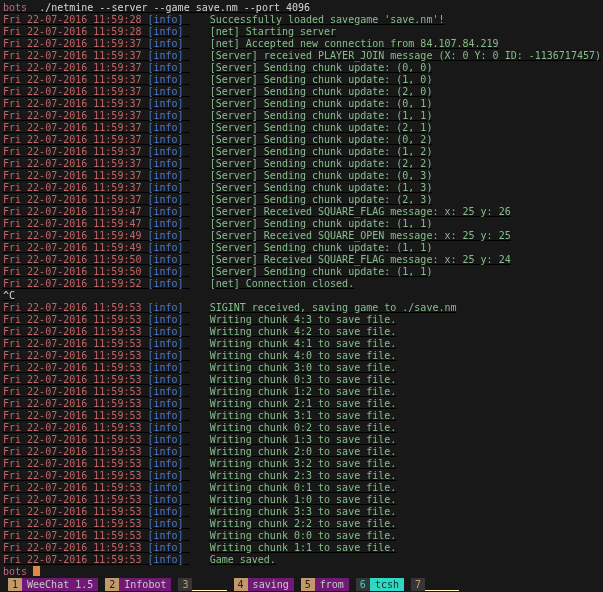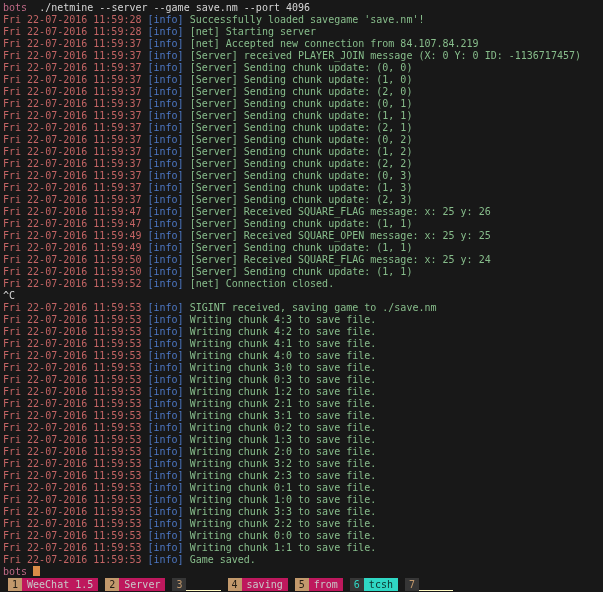--- a/index.html
+++ b/index.html
@@ -2,63 +2,63 @@
 <html><head>
 <meta charset="utf-8">
 <style>
   * { margin:0; padding:0; box-sizing:border-box; }
   html,body { width:603px; height:592px; overflow:hidden; }
   body { position:relative; background:#181818; font-family:"DejaVu Sans Mono", monospace; }
 
   .terminal {
     position:absolute; top:0; left:0; width:603px; height:578px;
     padding:2px 4px 0 3px;
-    font-size:10px; line-height:12px; white-space:pre;
+    font-size:10px; line-height:12px; white-space:pre;text-decoration:underline;
   }
   .row { height:12px; }
 
   .c-pink  { color:#bf6a86; }
   .c-red   { color:#c36464;text-align:right; }
   .c-blue  { color:#4d78c6; }
-  .c-green { color:#87bd8b; }
+  .c-green { color:#87bd8b;margin-left:20px; }
   .c-white { color:#d6d6d6; }
 
   .cursor {
     display:inline-block; width:7px; height:11px;
     background:#da8c47; vertical-align:-2px;
   }
 
   .statusbar {
     position:absolute; left:0; bottom:0; width:603px; height:16px;
     background:#181818; padding-left:8px;
     display:flex; align-items:center; gap:7px;
     font-size:10px; line-height:13px;
   }
   .tab { display:inline-flex; height:13px; cursor:default; }
   .tab .num { padding:0 4px; }
   .tab .lbl { padding:0 5px; }
   .tab.normal .num      { background:#c2996c; color:#221c14; }
-  .tab.normal .lbl      { background:#be185d; color:#c9c9c9; }
+  .tab.normal .lbl      { background:#701a75; color:#c9c9c9; }
   .tab.active-tan .num  { background:#363636; color:#c2996c; }
   .tab.active-tan .lbl  { background:#fef9c3; color:#221c14;margin-top:12px; }
   .tab.active-cyan .num { background:#363636; color:#2fd7c4; }
   .tab.active-cyan .lbl { background:#2fd7c4; color:#0e332d; }
 </style>
 </head>
 <body>
 
 <div class="terminal"><div class="row"><span class="c-pink">bots</span><span class="c-white">  ./netmine --server --game save.nm --port 4096</span></div><div class="row"><span class="c-red">Fri 22-07-2016 11:59:28 </span><span class="c-blue">[info] </span><span class="c-green">Successfully loaded savegame 'save.nm'!</span></div><div class="row"><span class="c-red">Fri 22-07-2016 11:59:28 </span><span class="c-blue">[info] </span><span class="c-green">[net] Starting server</span></div><div class="row"><span class="c-red">Fri 22-07-2016 11:59:37 </span><span class="c-blue">[info] </span><span class="c-green">[net] Accepted new connection from 84.107.84.219</span></div><div class="row"><span class="c-red">Fri 22-07-2016 11:59:37 </span><span class="c-blue">[info] </span><span class="c-green">[Server] received PLAYER_JOIN message (X: 0 Y: 0 ID: -1136717457)</span></div><div class="row"><span class="c-red">Fri 22-07-2016 11:59:37 </span><span class="c-blue">[info] </span><span class="c-green">[Server] Sending chunk update: (0, 0)</span></div><div class="row"><span class="c-red">Fri 22-07-2016 11:59:37 </span><span class="c-blue">[info] </span><span class="c-green">[Server] Sending chunk update: (1, 0)</span></div><div class="row"><span class="c-red">Fri 22-07-2016 11:59:37 </span><span class="c-blue">[info] </span><span class="c-green">[Server] Sending chunk update: (2, 0)</span></div><div class="row"><span class="c-red">Fri 22-07-2016 11:59:37 </span><span class="c-blue">[info] </span><span class="c-green">[Server] Sending chunk update: (0, 1)</span></div><div class="row"><span class="c-red">Fri 22-07-2016 11:59:37 </span><span class="c-blue">[info] </span><span class="c-green">[Server] Sending chunk update: (1, 1)</span></div><div class="row"><span class="c-red">Fri 22-07-2016 11:59:37 </span><span class="c-blue">[info] </span><span class="c-green">[Server] Sending chunk update: (2, 1)</span></div><div class="row"><span class="c-red">Fri 22-07-2016 11:59:37 </span><span class="c-blue">[info] </span><span class="c-green">[Server] Sending chunk update: (0, 2)</span></div><div class="row"><span class="c-red">Fri 22-07-2016 11:59:37 </span><span class="c-blue">[info] </span><span class="c-green">[Server] Sending chunk update: (1, 2)</span></div><div class="row"><span class="c-red">Fri 22-07-2016 11:59:37 </span><span class="c-blue">[info] </span><span class="c-green">[Server] Sending chunk update: (2, 2)</span></div><div class="row"><span class="c-red">Fri 22-07-2016 11:59:37 </span><span class="c-blue">[info] </span><span class="c-green">[Server] Sending chunk update: (0, 3)</span></div><div class="row"><span class="c-red">Fri 22-07-2016 11:59:37 </span><span class="c-blue">[info] </span><span class="c-green">[Server] Sending chunk update: (1, 3)</span></div><div class="row"><span class="c-red">Fri 22-07-2016 11:59:37 </span><span class="c-blue">[info] </span><span class="c-green">[Server] Sending chunk update: (2, 3)</span></div><div class="row"><span class="c-red">Fri 22-07-2016 11:59:47 </span><span class="c-blue">[info] </span><span class="c-green">[Server] Received SQUARE_FLAG message: x: 25 y: 26</span></div><div class="row"><span class="c-red">Fri 22-07-2016 11:59:47 </span><span class="c-blue">[info] </span><span class="c-green">[Server] Sending chunk update: (1, 1)</span></div><div class="row"><span class="c-red">Fri 22-07-2016 11:59:49 </span><span class="c-blue">[info] </span><span class="c-green">[Server] Received SQUARE_OPEN message: x: 25 y: 25</span></div><div class="row"><span class="c-red">Fri 22-07-2016 11:59:49 </span><span class="c-blue">[info] </span><span class="c-green">[Server] Sending chunk update: (1, 1)</span></div><div class="row"><span class="c-red">Fri 22-07-2016 11:59:50 </span><span class="c-blue">[info] </span><span class="c-green">[Server] Received SQUARE_FLAG message: x: 25 y: 24</span></div><div class="row"><span class="c-red">Fri 22-07-2016 11:59:50 </span><span class="c-blue">[info] </span><span class="c-green">[Server] Sending chunk update: (1, 1)</span></div><div class="row"><span class="c-red">Fri 22-07-2016 11:59:52 </span><span class="c-blue">[info] </span><span class="c-green">[net] Connection closed.</span></div><div class="row"><span class="c-white">^C</span></div><div class="row"><span class="c-red">Fri 22-07-2016 11:59:53 </span><span class="c-blue">[info] </span><span class="c-green">SIGINT received, saving game to ./save.nm</span></div><div class="row"><span class="c-red">Fri 22-07-2016 11:59:53 </span><span class="c-blue">[info] </span><span class="c-green">Writing chunk 4:3 to save file.</span></div><div class="row"><span class="c-red">Fri 22-07-2016 11:59:53 </span><span class="c-blue">[info] </span><span class="c-green">Writing chunk 4:2 to save file.</span></div><div class="row"><span class="c-red">Fri 22-07-2016 11:59:53 </span><span class="c-blue">[info] </span><span class="c-green">Writing chunk 4:1 to save file.</span></div><div class="row"><span class="c-red">Fri 22-07-2016 11:59:53 </span><span class="c-blue">[info] </span><span class="c-green">Writing chunk 4:0 to save file.</span></div><div class="row"><span class="c-red">Fri 22-07-2016 11:59:53 </span><span class="c-blue">[info] </span><span class="c-green">Writing chunk 3:0 to save file.</span></div><div class="row"><span class="c-red">Fri 22-07-2016 11:59:53 </span><span class="c-blue">[info] </span><span class="c-green">Writing chunk 0:3 to save file.</span></div><div class="row"><span class="c-red">Fri 22-07-2016 11:59:53 </span><span class="c-blue">[info] </span><span class="c-green">Writing chunk 1:2 to save file.</span></div><div class="row"><span class="c-red">Fri 22-07-2016 11:59:53 </span><span class="c-blue">[info] </span><span class="c-green">Writing chunk 2:1 to save file.</span></div><div class="row"><span class="c-red">Fri 22-07-2016 11:59:53 </span><span class="c-blue">[info] </span><span class="c-green">Writing chunk 3:1 to save file.</span></div><div class="row"><span class="c-red">Fri 22-07-2016 11:59:53 </span><span class="c-blue">[info] </span><span class="c-green">Writing chunk 0:2 to save file.</span></div><div class="row"><span class="c-red">Fri 22-07-2016 11:59:53 </span><span class="c-blue">[info] </span><span class="c-green">Writing chunk 1:3 to save file.</span></div><div class="row"><span class="c-red">Fri 22-07-2016 11:59:53 </span><span class="c-blue">[info] </span><span class="c-green">Writing chunk 2:0 to save file.</span></div><div class="row"><span class="c-red">Fri 22-07-2016 11:59:53 </span><span class="c-blue">[info] </span><span class="c-green">Writing chunk 3:2 to save file.</span></div><div class="row"><span class="c-red">Fri 22-07-2016 11:59:53 </span><span class="c-blue">[info] </span><span class="c-green">Writing chunk 2:3 to save file.</span></div><div class="row"><span class="c-red">Fri 22-07-2016 11:59:53 </span><span class="c-blue">[info] </span><span class="c-green">Writing chunk 0:1 to save file.</span></div><div class="row"><span class="c-red">Fri 22-07-2016 11:59:53 </span><span class="c-blue">[info] </span><span class="c-green">Writing chunk 1:0 to save file.</span></div><div class="row"><span class="c-red">Fri 22-07-2016 11:59:53 </span><span class="c-blue">[info] </span><span class="c-green">Writing chunk 3:3 to save file.</span></div><div class="row"><span class="c-red">Fri 22-07-2016 11:59:53 </span><span class="c-blue">[info] </span><span class="c-green">Writing chunk 2:2 to save file.</span></div><div class="row"><span class="c-red">Fri 22-07-2016 11:59:53 </span><span class="c-blue">[info] </span><span class="c-green">Writing chunk 0:0 to save file.</span></div><div class="row"><span class="c-red">Fri 22-07-2016 11:59:53 </span><span class="c-blue">[info] </span><span class="c-green">Writing chunk 1:1 to save file.</span></div><div class="row"><span class="c-red">Fri 22-07-2016 11:59:53 </span><span class="c-blue">[info] </span><span class="c-green">Game saved.</span></div><div class="row"><span class="c-pink">bots </span><span class="cursor"></span></div></div>
 <div class="statusbar">
     <span class="tab normal">
       <span class="num">1</span>
       <span class="lbl">WeeChat 1.5</span>
     </span>
     <span class="tab normal">
       <span class="num">2</span>
-      <span class="lbl">Server</span>
+      <span class="lbl">Infobot</span>
     </span>
     <span class="tab active-tan">
       <span class="num">3</span>
       <span class="lbl">bash</span>
     </span>
     <span class="tab normal">
       <span class="num">4</span>
       <span class="lbl">saving</span>
     </span>
     <span class="tab normal">

